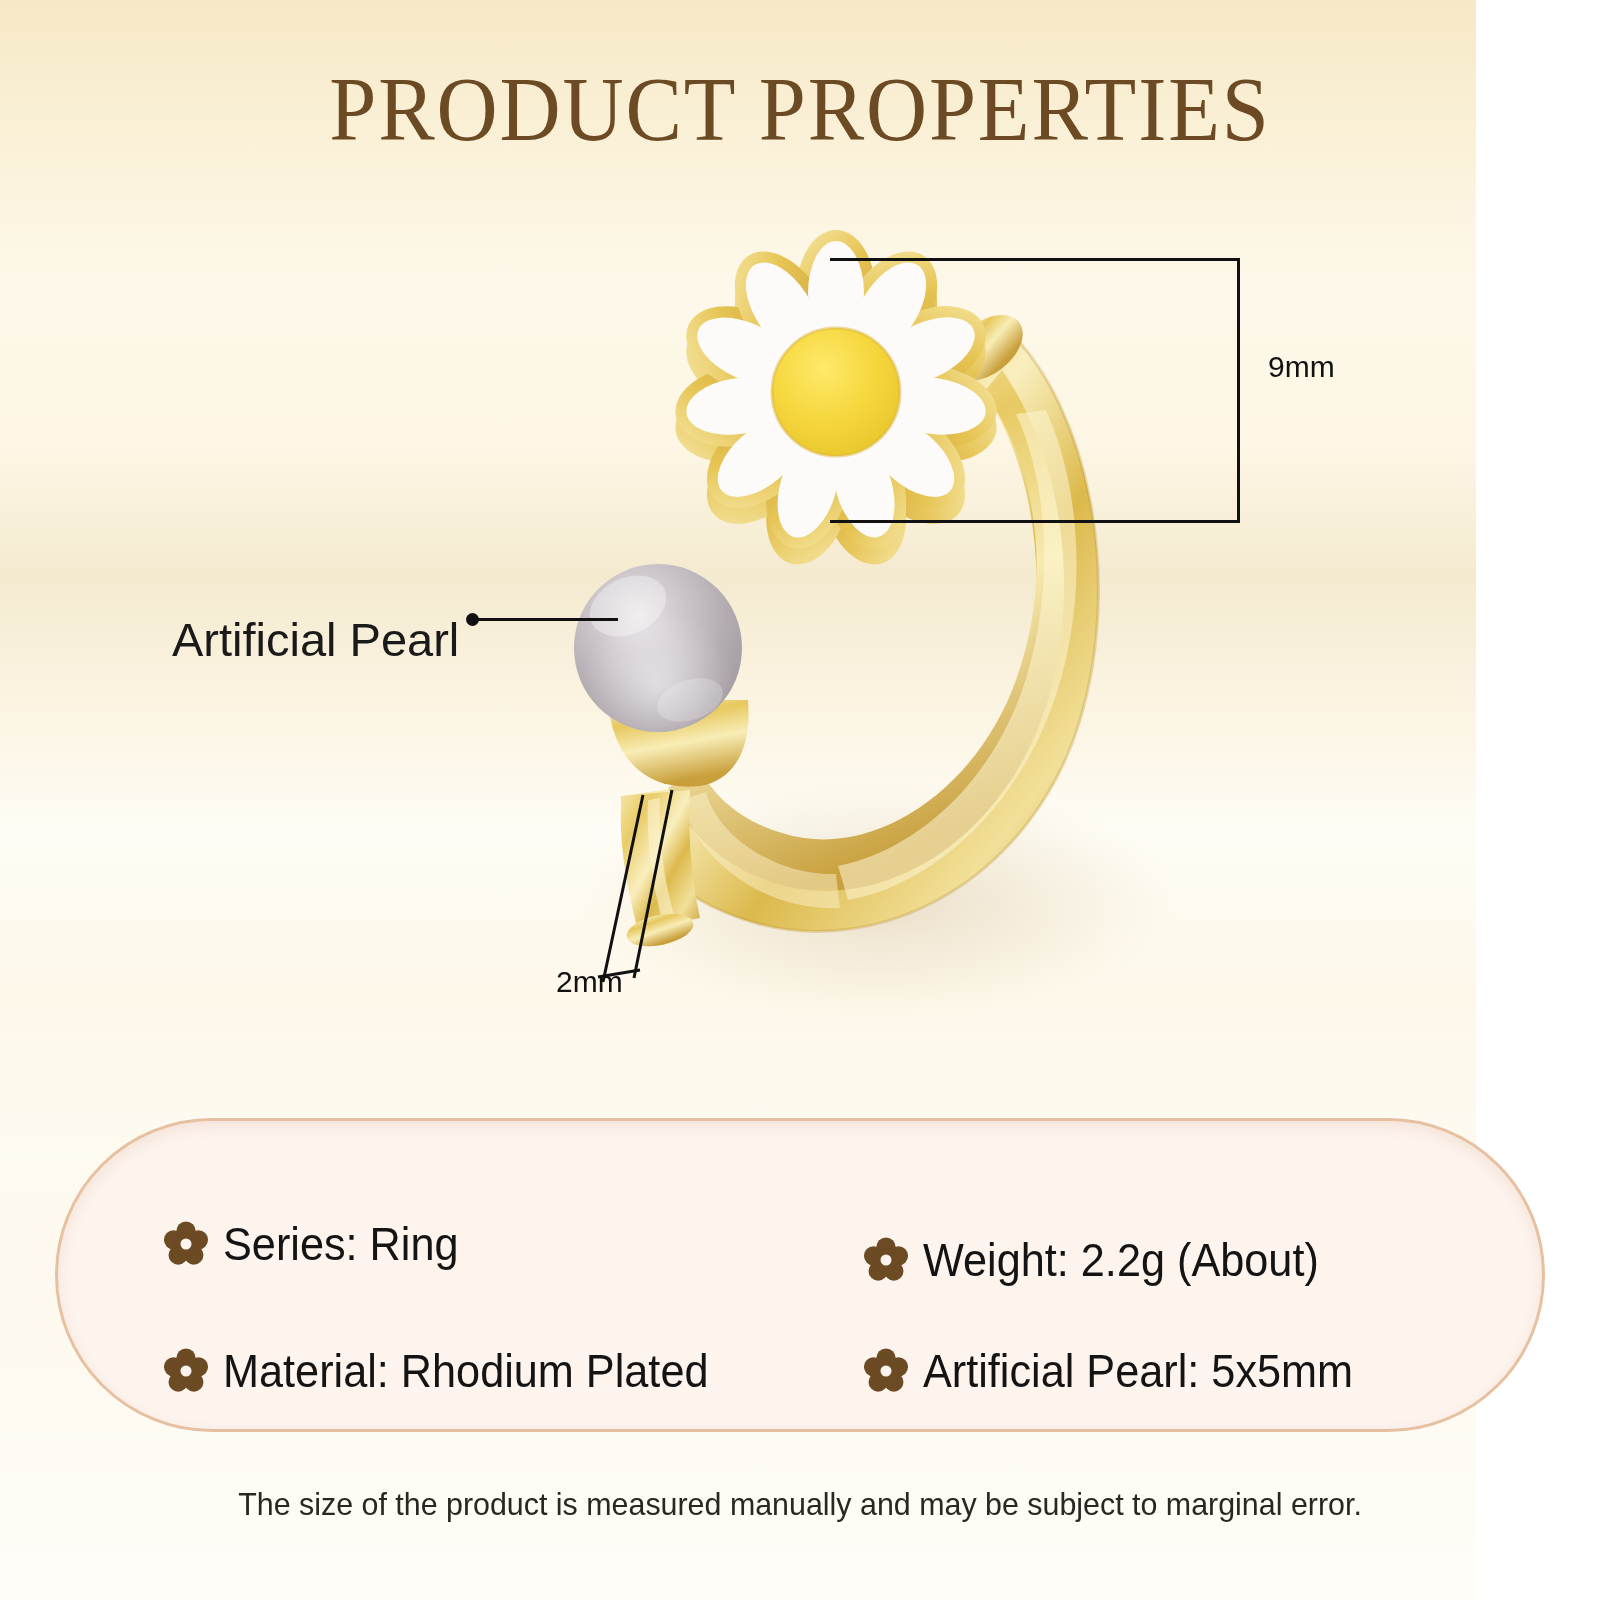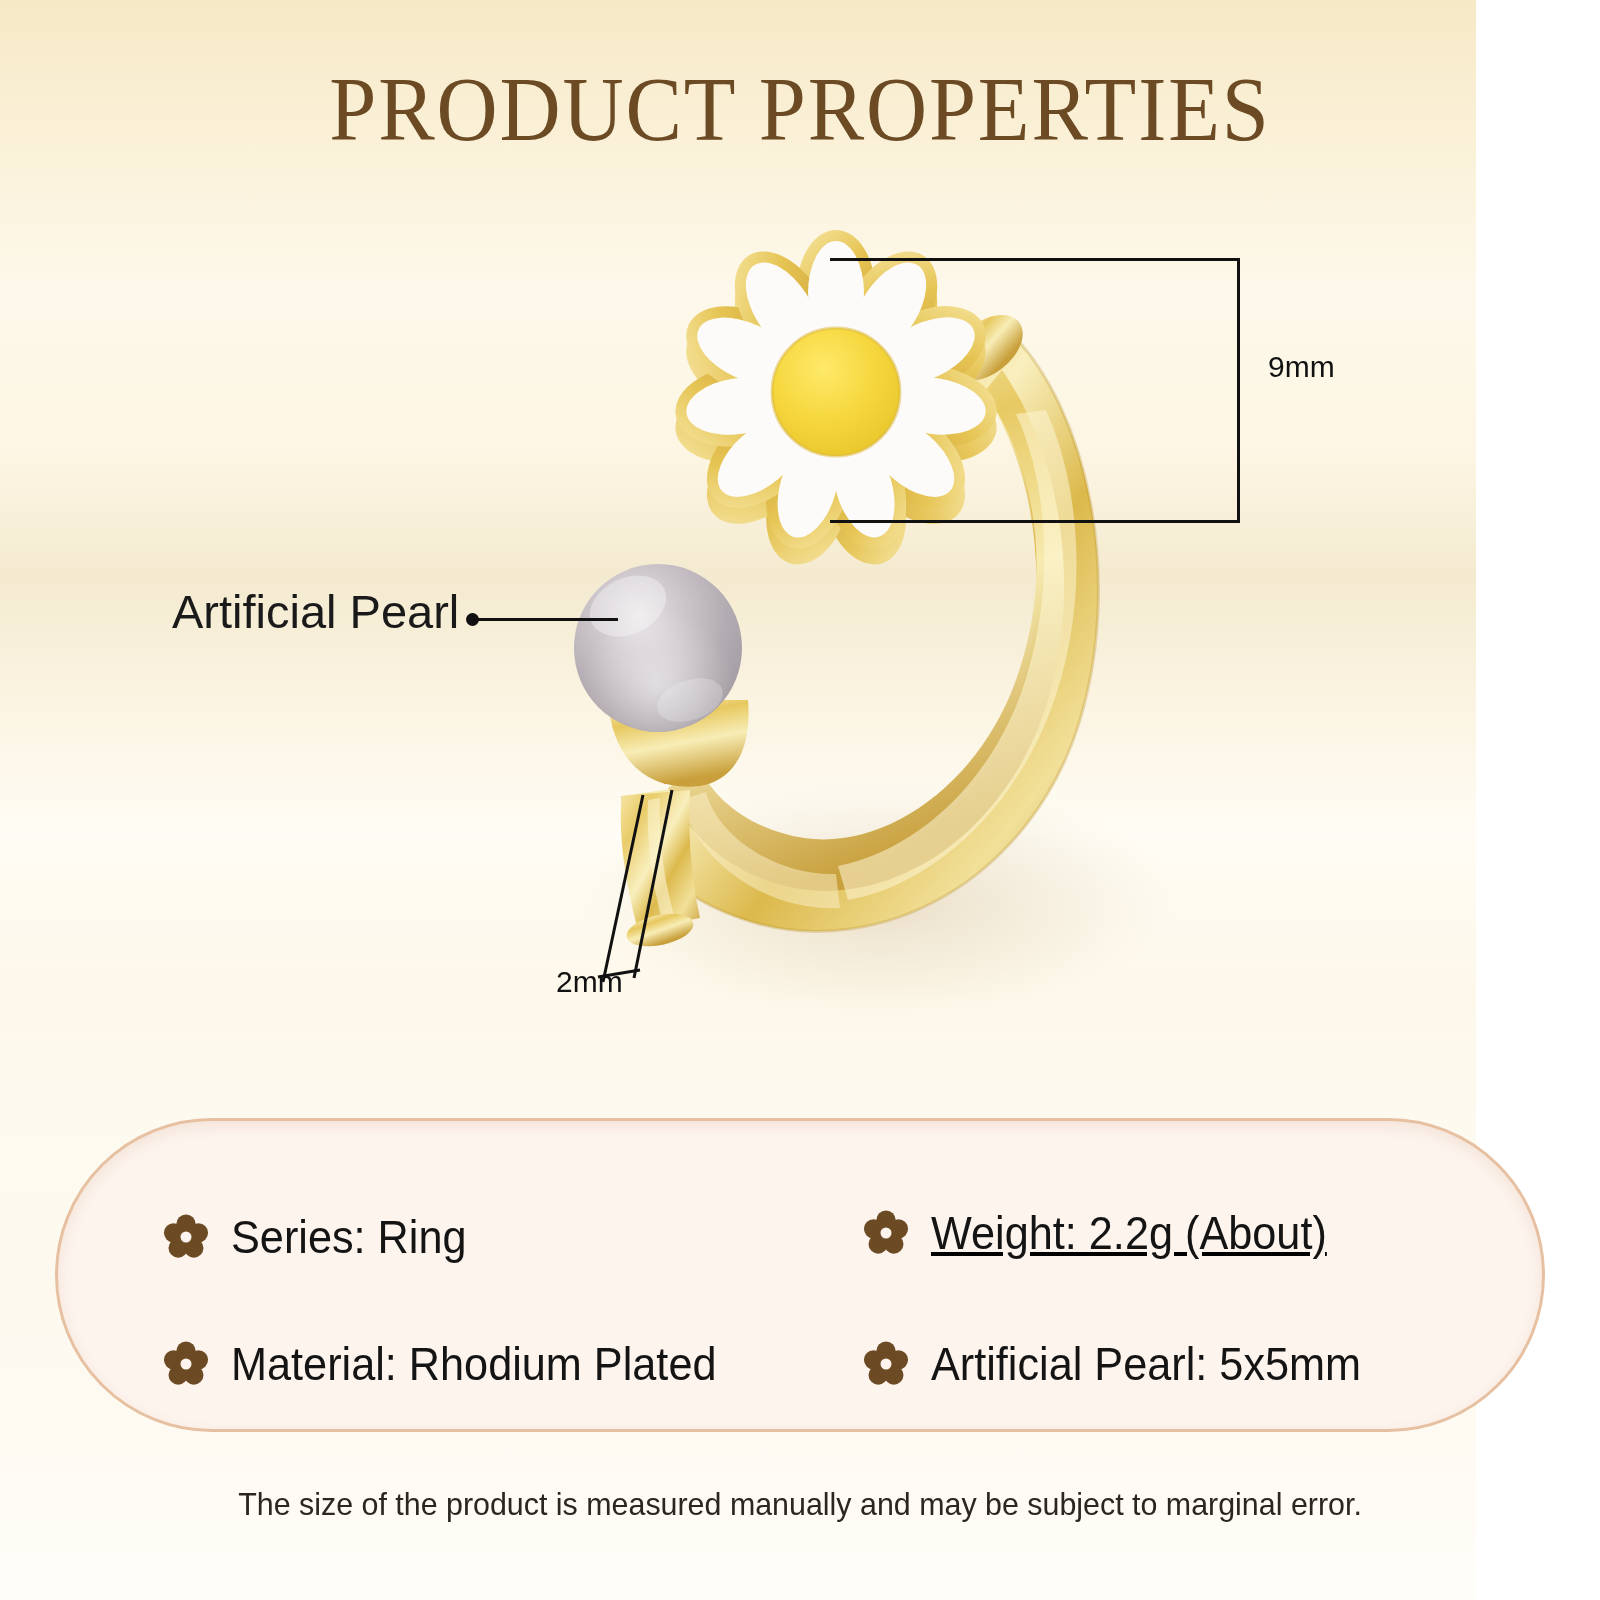--- a/index.html
+++ b/index.html
@@ -60,21 +60,21 @@
     position:absolute;left:55px;top:1118px;width:1490px;height:314px;
     box-sizing:border-box;
     background:#fdf4ee;
     border:3px solid #e6c0a0;
     border-radius:160px;
     box-shadow:0 5px 14px rgba(200,150,110,.18) inset;
   }
   #panel .rows{
     position:absolute;left:0;top:0;width:100%;height:100%;
   }
-  .specrow{position:absolute;display:flex;align-items:center;gap:22px;}
+  .specrow{position:absolute;display:flex;align-items:center;gap:14px;margin-top:7px;}
   .spectext{
     font-size:47px;color:#141414;white-space:nowrap;
     font-family:"Liberation Sans", sans-serif;
     transform:scaleX(0.92);transform-origin:left center;
   }
   .flower-bullet{width:46px;height:46px;flex:0 0 46px;}
 
   .footnote{
     position:absolute;left:0;top:1486px;width:1600px;text-align:center;
     font-size:32px;color:#2a2622;
@@ -315,21 +315,21 @@
       <circle cx="0" cy="0" r="64" fill="url(#centergrad)"></circle>
       <circle cx="0" cy="0" r="64" fill="none" stroke="#d9b63a" stroke-width="3" opacity=".5"></circle>
     </g>
   </svg>
 
   <div class="dimline dim-h" style="left:830px;top:258px;width:410px;"></div>
   <div class="dimline dim-h" style="left:830px;top:520px;width:410px;"></div>
   <div class="dimline dim-v" style="left:1237px;top:258px;height:265px;"></div>
   <div class="dimlabel" style="left:1268px;top:350px;">9mm</div>
 
-  <div class="leaderlabel" style="left:172px;top:584px;text-align:center;">Artificial Pearl</div>
+  <div class="leaderlabel" style="left:172px;top:612px;text-align:center;">Artificial Pearl</div>
   <div class="leaderdot" style="left:466px;top:613px;"></div>
   <div class="dimline dim-h" style="left:478px;top:618px;width:140px;height:3px;"></div>
 
   <svg style="position:absolute;left:0;top:0;width:1600px;height:1600px;pointer-events:none;">
     <line x1="643" y1="795" x2="603" y2="982" stroke="#111" stroke-width="3"></line>
     <line x1="672" y1="790" x2="634" y2="978" stroke="#111" stroke-width="3"></line>
     <line x1="598" y1="977" x2="640" y2="970" stroke="#111" stroke-width="3"></line>
   </svg>
   <div class="dimlabel" style="left:556px;top:965px;">2mm</div>
 
@@ -344,21 +344,21 @@
             <circle cx="67" cy="74" r="21"></circle>
             <circle cx="33" cy="74" r="21"></circle>
             <circle cx="23" cy="41" r="21"></circle>
             <circle cx="50" cy="50" r="26"></circle>
           </g>
           <circle cx="50" cy="50" r="12" fill="#fdf4ee"></circle>
         </svg>
         <span class="spectext">Series: Ring</span>
       </div>
 
-      <div class="specrow" style="left:805px;top:84px;text-decoration:underline;">
+      <div class="specrow" style="left:805px;top:104px;">
         <svg class="flower-bullet" viewBox="0 0 100 100">
           <g fill="#6b4a24">
             <circle cx="50" cy="22" r="21"></circle>
             <circle cx="77" cy="41" r="21"></circle>
             <circle cx="67" cy="74" r="21"></circle>
             <circle cx="33" cy="74" r="21"></circle>
             <circle cx="23" cy="41" r="21"></circle>
             <circle cx="50" cy="50" r="26"></circle>
           </g>
           <circle cx="50" cy="50" r="12" fill="#fdf4ee"></circle>

